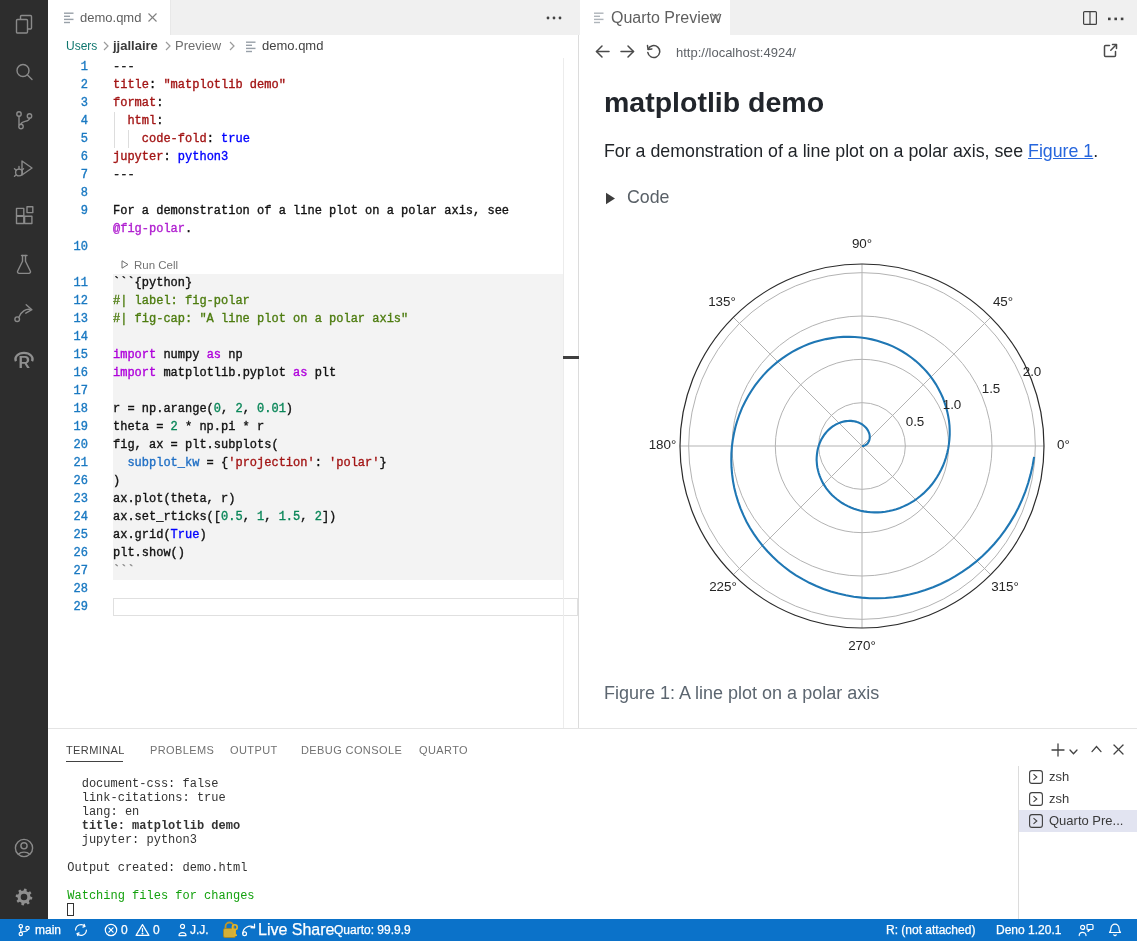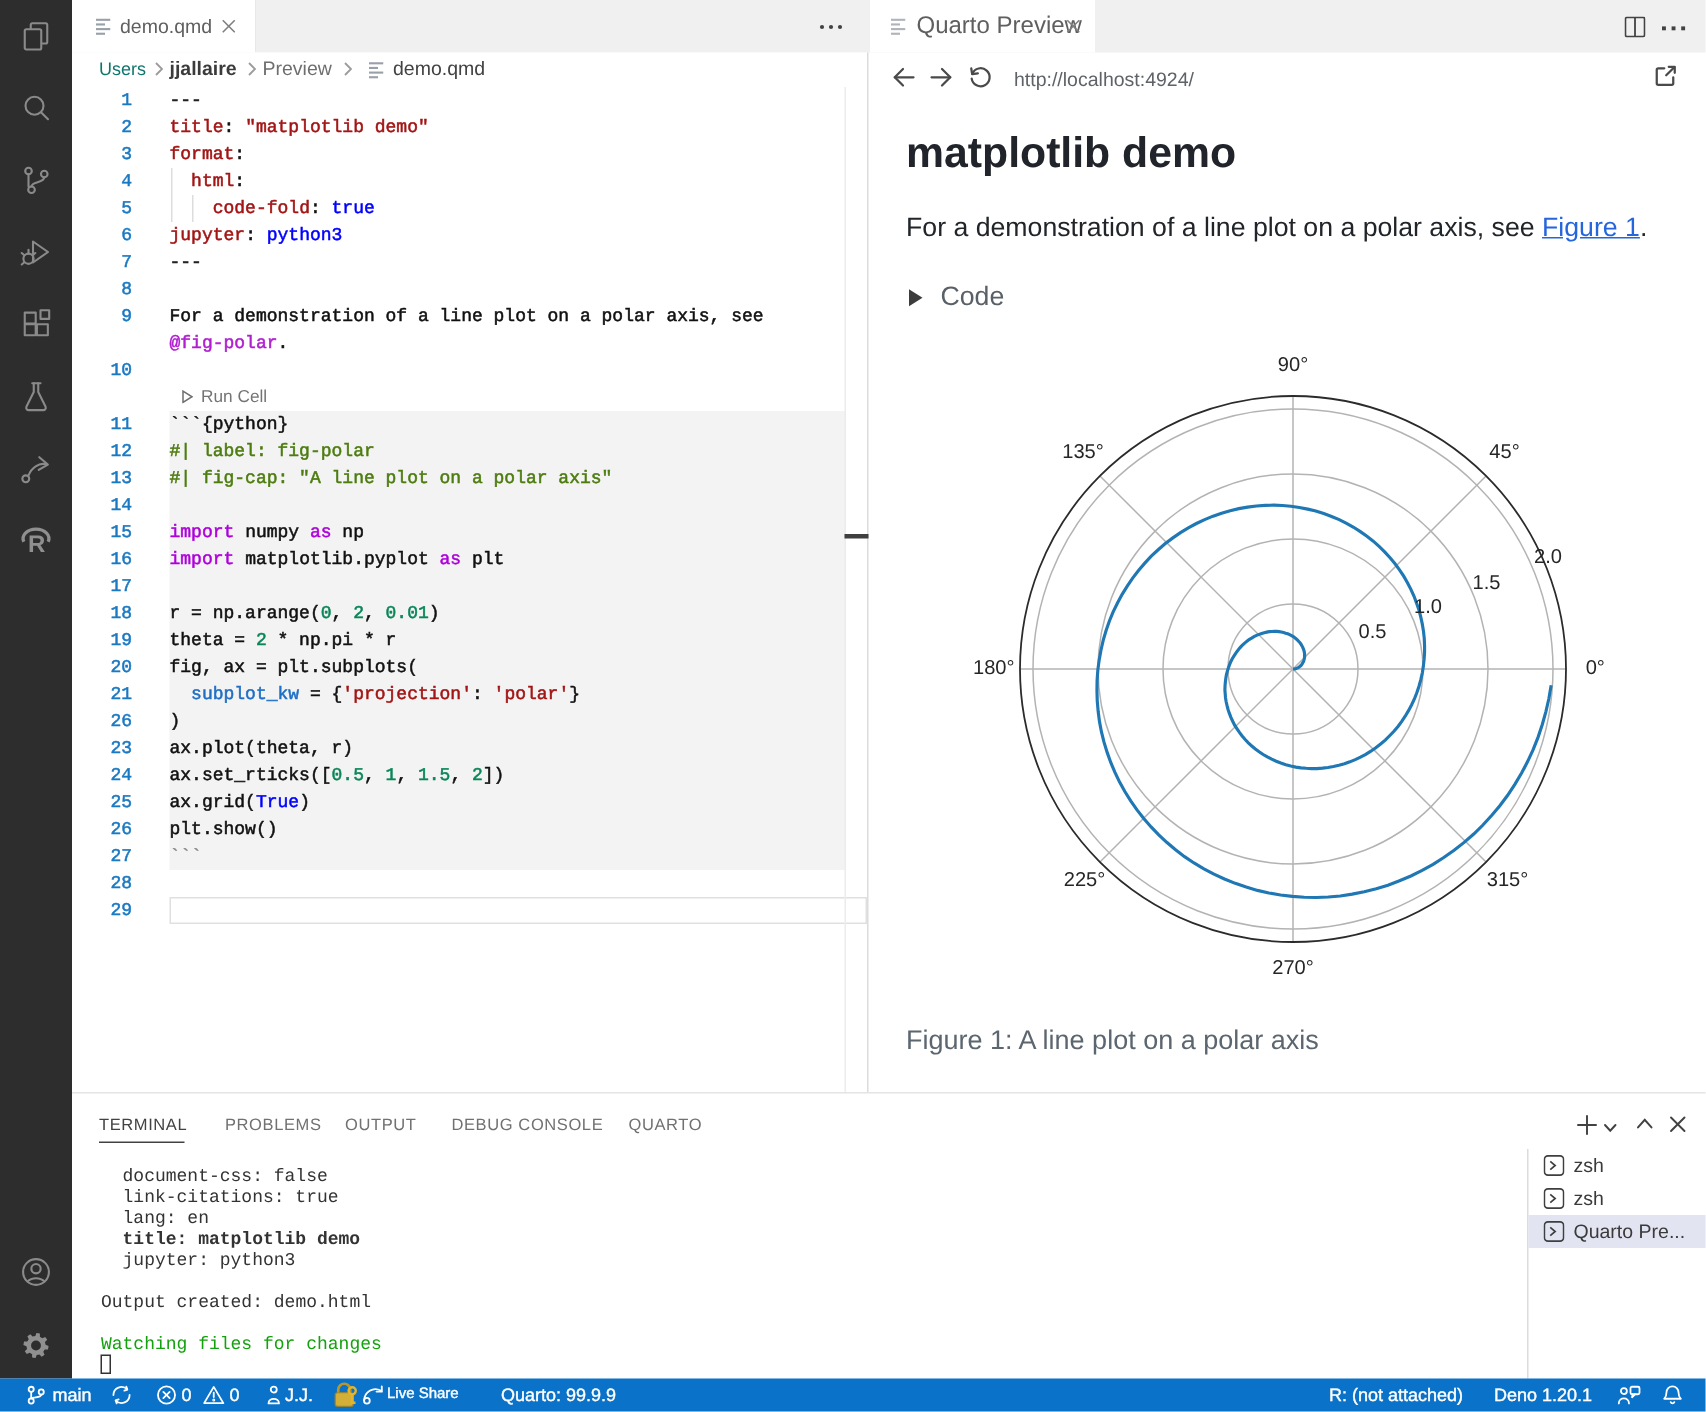--- a/index.html
+++ b/index.html
@@ -385,21 +385,21 @@
     <line x1="13.8" y1="8.6" x2="13.8" y2="15" stroke="#e3b42c" stroke-width="2"></line>
     <line x1="13.8" y1="14.2" x2="16" y2="14.2" stroke="#e3b42c" stroke-width="1.6"></line>
   </svg>
 <svg class="abs" style="left:241px;top:923px" width="15" height="14" viewBox="0 0 15 14">
     <g fill="none" stroke="#fff" stroke-width="1.2" stroke-linecap="round" stroke-linejoin="round">
       <path d="M1.8 10.5A7.5 7.5 0 0 1 12.8 4"></path>
       <polyline points="13.5,1.2 13.6,4.8 10,4.7"></polyline>
       <circle cx="3.6" cy="10.8" r="1.9"></circle>
     </g>
   </svg>
-<div class="abs" style="left:258px;top:919px;height:22px;line-height:22px;font-size:10px;color:#fff;-webkit-text-stroke:0.25px">Live Share</div>
+<div class="abs" style="left:258px;top:919px;height:22px;line-height:22px;font-size:16px;color:#fff;-webkit-text-stroke:0.25px">Live Share</div>
 <div class="abs" style="left:334px;top:919px;height:22px;line-height:22px;font-size:12px;color:#fff;-webkit-text-stroke:0.25px">Quarto: 99.9.9</div>
 <div class="abs" style="left:886px;top:919px;height:22px;line-height:22px;font-size:12px;color:#fff;-webkit-text-stroke:0.25px">R: (not attached)</div>
 <div class="abs" style="left:996px;top:919px;height:22px;line-height:22px;font-size:12px;color:#fff;-webkit-text-stroke:0.25px">Deno 1.20.1</div>
 <svg class="abs" style="left:1078px;top:923px" width="16" height="14" viewBox="0 0 16 14">
     <g fill="none" stroke="#fff" stroke-width="1.2" stroke-linecap="round" stroke-linejoin="round">
       <circle cx="4.6" cy="4.4" r="2"></circle>
       <path d="M1.2 12.6c0-4.4 6.8-4.4 6.8 0"></path>
       <rect x="9" y="1.5" width="6" height="5" rx="1"></rect>
       <path d="M10.5 6.5 10 8.5l2-2"></path>
     </g>

